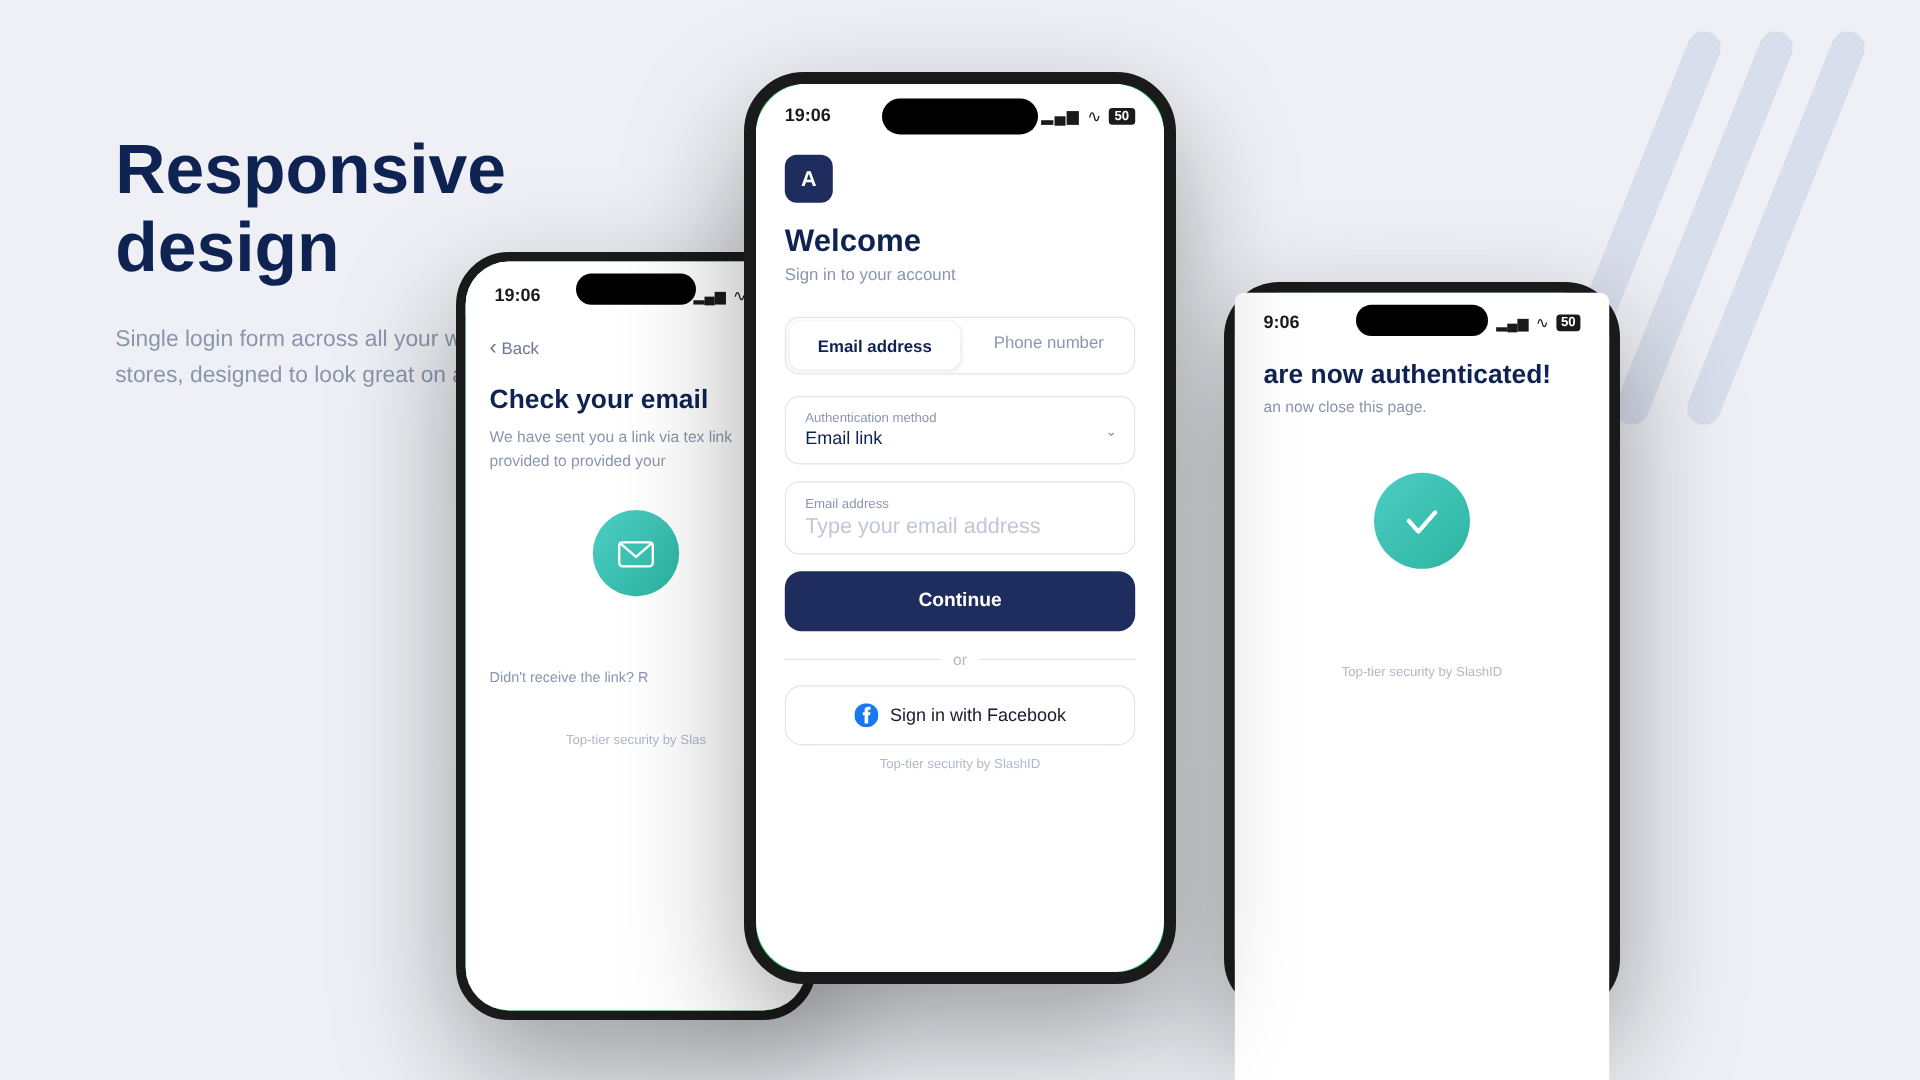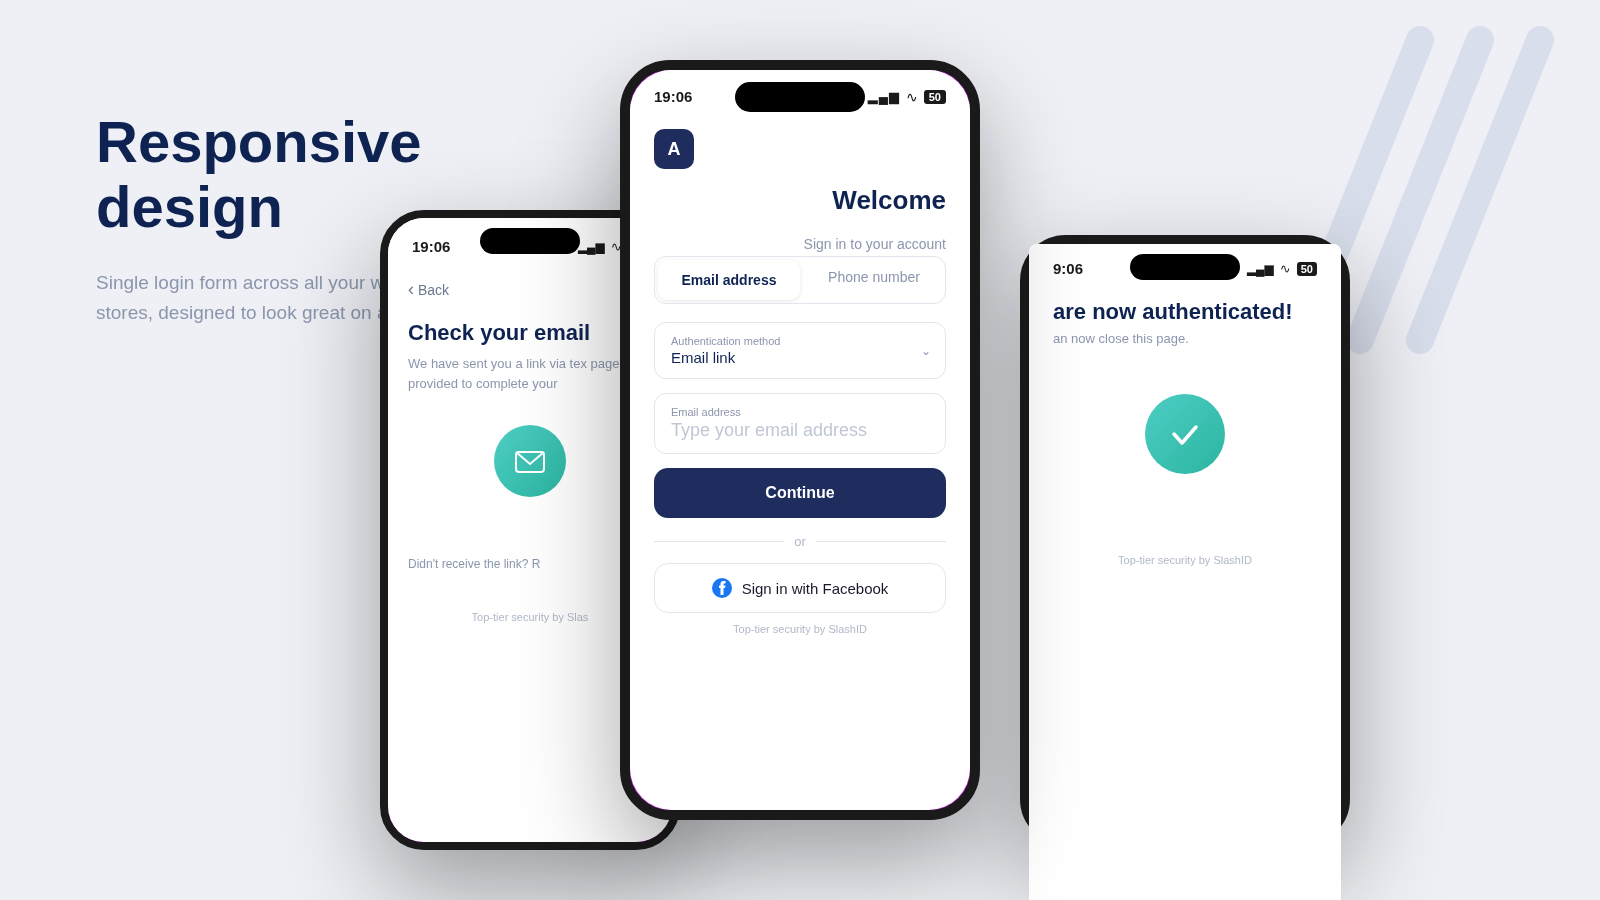--- a/index.html
+++ b/index.html
@@ -33,21 +33,21 @@
       font-size: 19px;
       color: #8b96ad;
       line-height: 1.6;
       font-weight: 400;
     }
 
     
     .phone-mockup {
       position: absolute;
       border-radius: 44px;
-      background: #d946ef;
+      background: #22c55e;
       box-shadow: 0 40px 100px rgba(0,0,0,0.35);
     }
 
     .phone-screen {
       border-radius: 36px;
       background: #fff;
       overflow: hidden;
       position: relative;
     }
 
@@ -140,29 +140,27 @@
 
     
     .form-container {
       padding: 16px 24px 24px;
     }
 
     .welcome-title {
       font-size: 26px;
       font-weight: 700;
       color: #0f2353;
-      margin-bottom: 20px;
-      text-align: right;
+      margin-bottom: 4px;
     }
 
     .welcome-sub {
       font-size: 14px;
       color: #8b96ad;
-      margin-bottom: 4px;
-      text-align: right;
+      margin-bottom: 28px;
     }
 
     
     .auth-tabs {
       display: flex;
       border: 1.5px solid #e2e5ed;
       border-radius: 12px;
       overflow: hidden;
       margin-bottom: 18px;
     }
@@ -410,21 +408,21 @@
       </div>
     </div>
 
     <div class="check-email-container">
       <div class="back-btn">
         <span style="font-size:18px;">‹</span>
         <span>Back</span>
       </div>
 
       <h2 class="check-title">Check your email</h2>
-      <p class="check-sub">We have sent you a link via tex page provided to complete your</p>
+      <p class="check-sub">We have sent you a link via tex link provided to provided your</p>
 
       <div class="email-icon-circle">
         <svg width="32" height="32" viewBox="0 0 32 32" fill="none">
           <rect x="2" y="7" width="28" height="20" rx="3" stroke="white" stroke-width="2" fill="none"></rect>
           <polyline points="2,7 16,19 30,7" stroke="white" stroke-width="2" fill="none"></polyline>
         </svg>
       </div>
 
       <div style="margin-top: 60px;">
         <p class="resend-text">Didn't receive the link? R</p>

